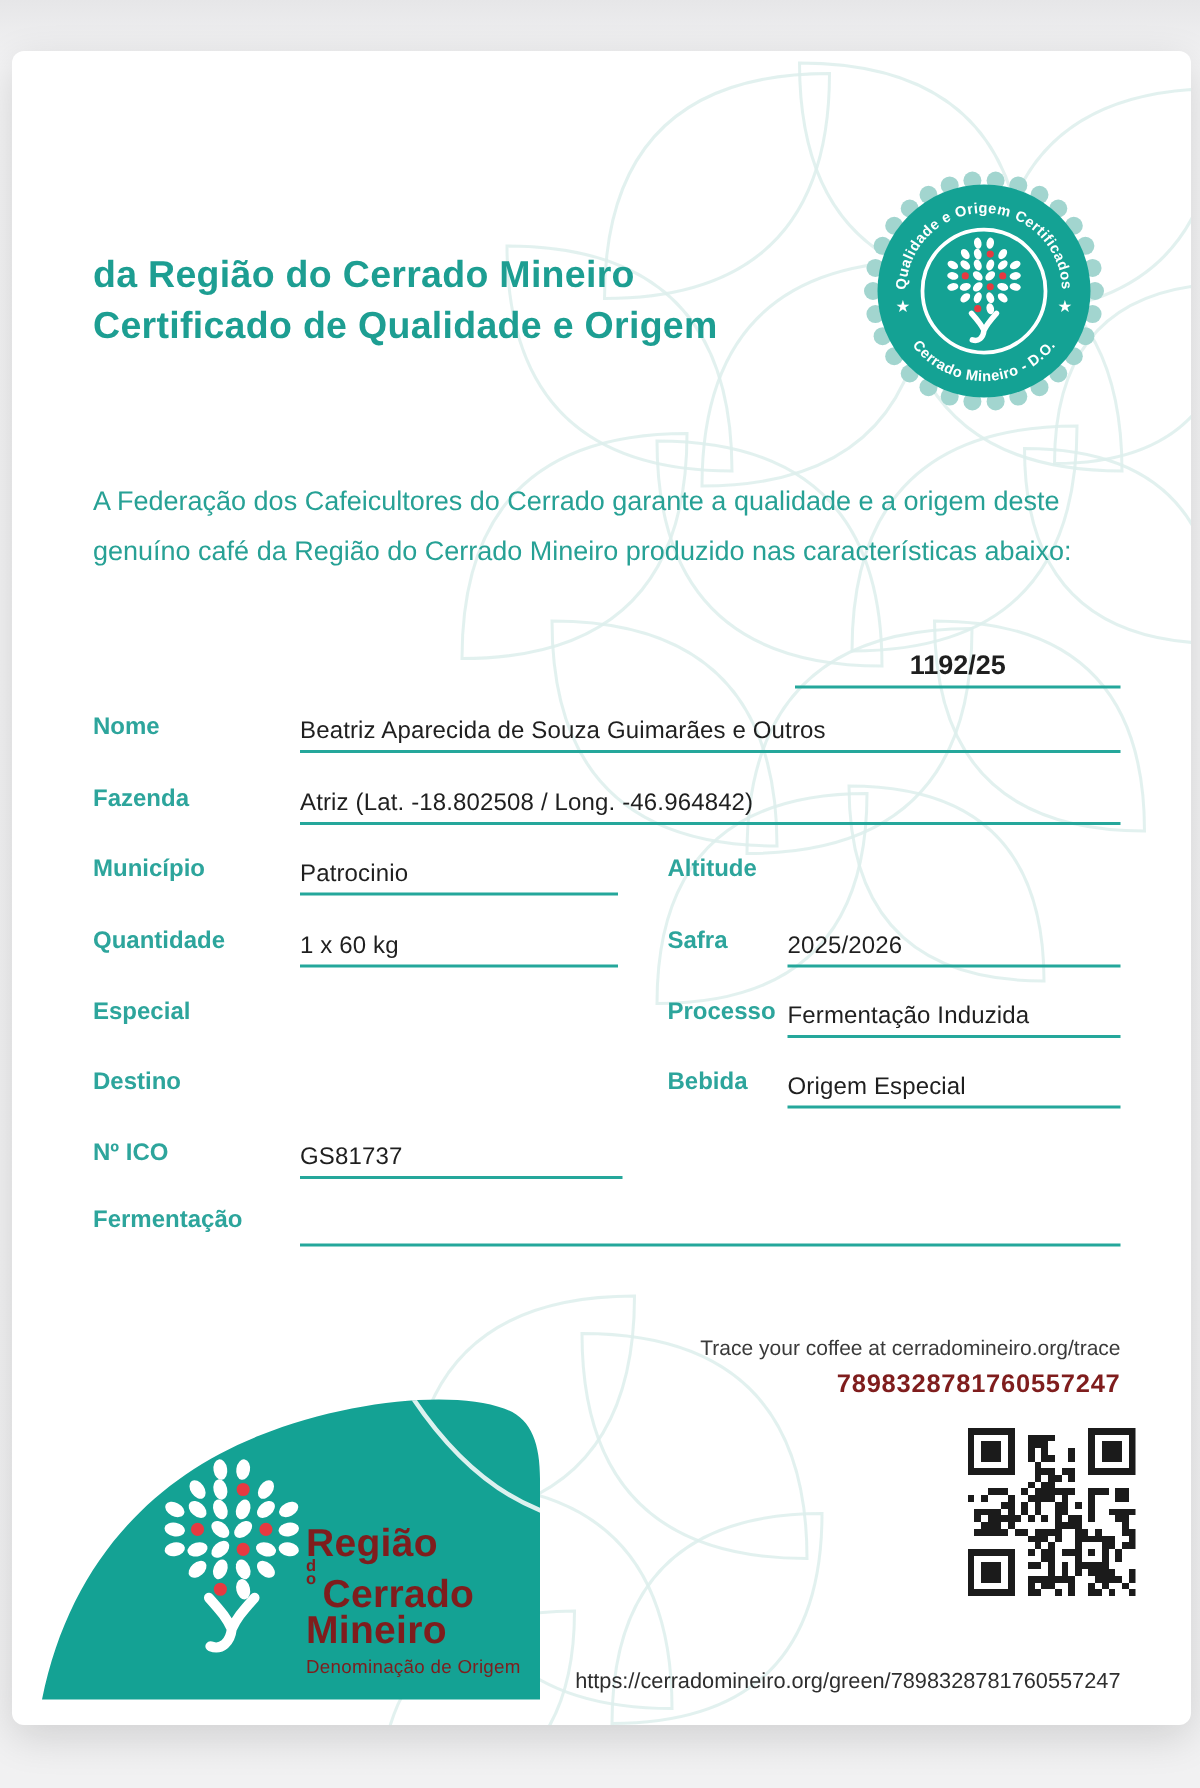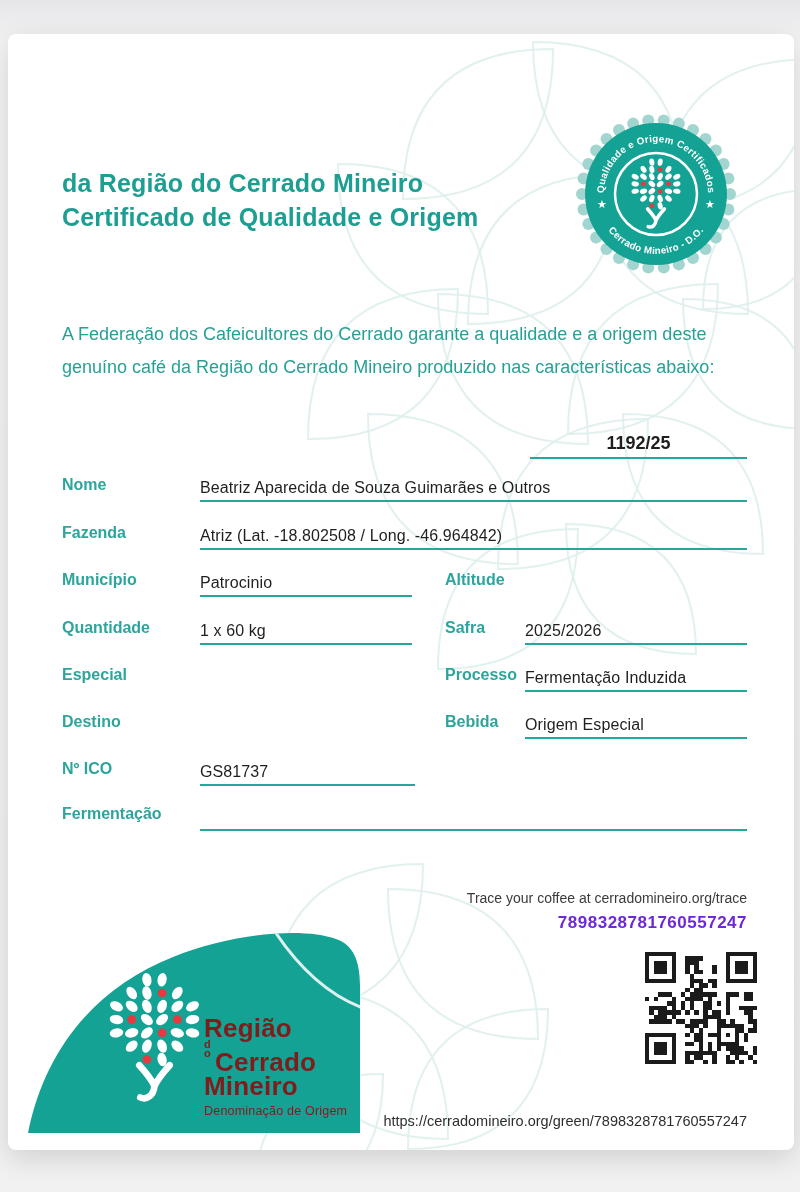--- a/index.html
+++ b/index.html
@@ -33,21 +33,21 @@
   .flabel{position:absolute;font-size:16px;color:#2da59c;font-weight:700;}
   .fbox{
     position:absolute;height:26px;border-bottom:2px solid #25a79b;
     display:flex;align-items:flex-end;padding-bottom:3px;box-sizing:content-box;
   }
   .fval{font-size:16px;font-weight:400;color:#1f1f1f;letter-spacing:.1px;white-space:nowrap;}
   .seal{position:absolute;left:567px;top:79px;width:162px;height:162px;z-index:2;}
   .sealtext{fill:#ffffff;font-weight:700;font-family:"Liberation Sans",sans-serif;}
   .sealstar{fill:#ffffff;font-size:11px;text-anchor:middle;}
   .trace{position:absolute;right:47px;top:856px;font-size:14px;color:#3a3a3a;}
-  .barcode{position:absolute;right:47px;top:879px;font-size:17px;font-weight:700;color:#6d28d9;letter-spacing:.5px;}
+  .barcode{position:absolute;right:47px;top:879px;font-size:17px;font-weight:700;color:#7f1d1d;letter-spacing:.5px;}
   .qr{position:absolute;right:37px;top:918px;width:112px;height:112px;z-index:2;}
   .url{position:absolute;right:47px;top:1079px;font-size:14.5px;color:#2e2e2e;}
   .logotext{position:absolute;left:196px;top:982px;color:#7f1d1d;z-index:3;}
   .logotext .big{font-size:26px;line-height:24px;font-weight:700;letter-spacing:.2px;}
   .logoline2{display:flex;align-items:flex-end;}
   .do-stack{
     display:inline-block;width:9px;font-size:11px;line-height:9px;font-weight:700;
     word-break:break-all;margin-right:2px;margin-bottom:16px;
   }
   .logosub{font-size:12.5px;font-weight:400;margin-top:6px;letter-spacing:.2px;}

